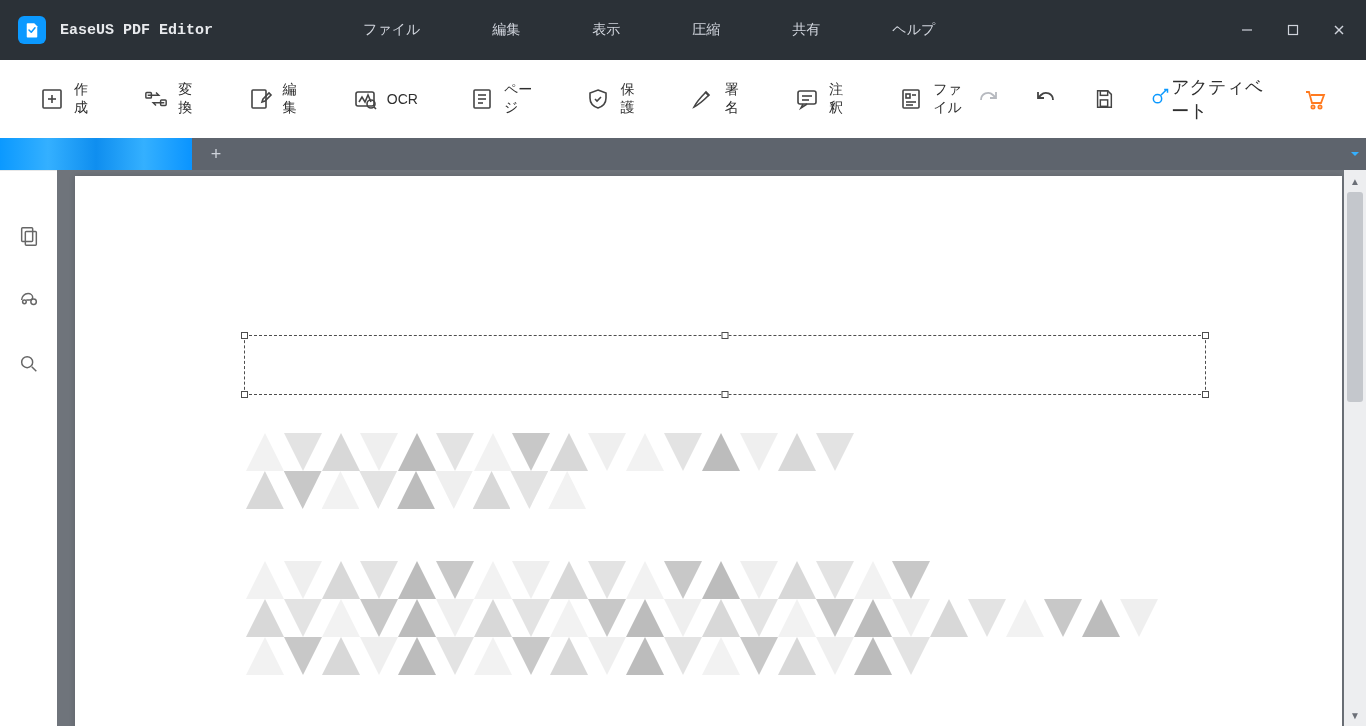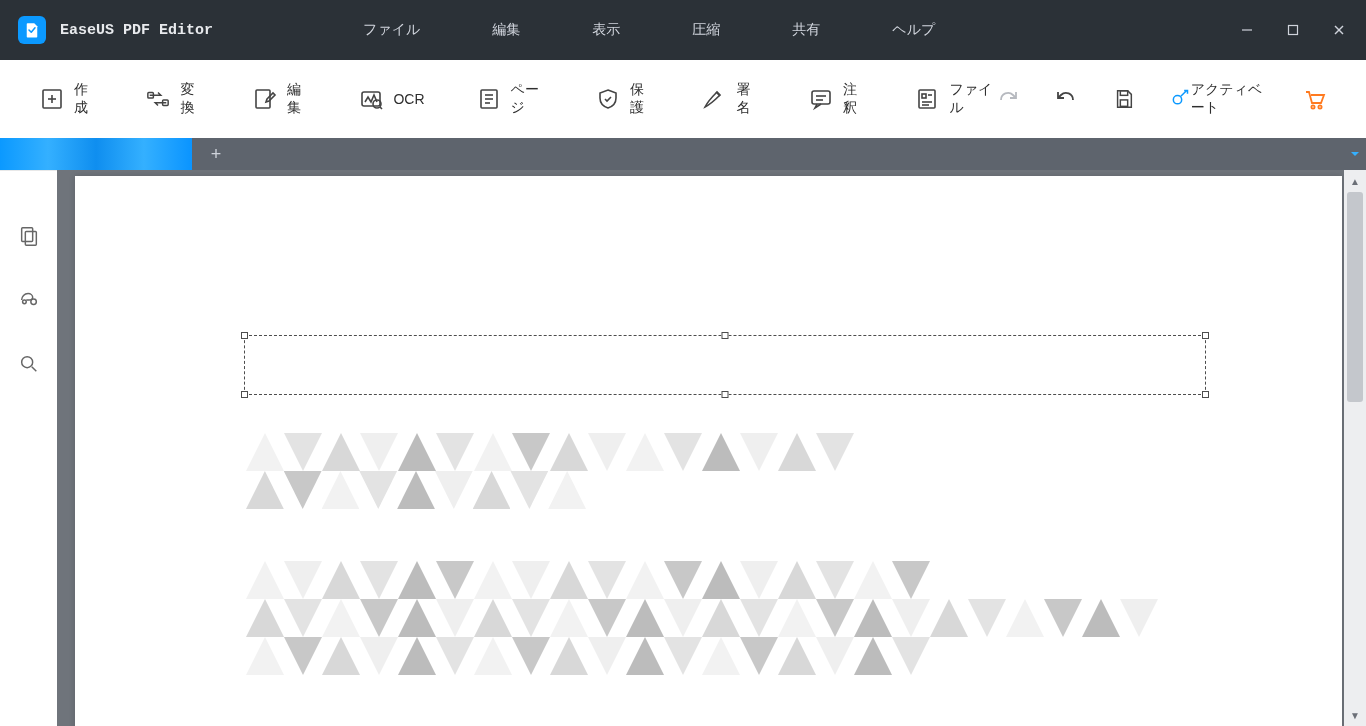--- a/index.html
+++ b/index.html
@@ -16,21 +16,21 @@
 .win-btn { width: 18px; height: 18px; display: flex; align-items: center; justify-content: center; color: #cfd3db; cursor: pointer; }
 .win-btn svg { display: block; }
 
 
 .toolbar { height: 78px; background: #fff; border-bottom: none; display: flex; align-items: center; padding: 0 40px 0 40px; }
 .tool-group { display: flex; align-items: center; gap: 52px; }
 .tool-btn { display: flex; align-items: center; gap: 10px; cursor: pointer; color: #2e2e2e; font-size: 14px; }
 .tool-btn .ticon { width: 24px; height: 24px; display: flex; align-items: center; justify-content: center; color: #444; }
 .tool-btn .ticon svg { display: block; }
 .tool-right { margin-left: auto; display: flex; align-items: center; gap: 34px; }
-.activate { display: flex; align-items: center; gap: 1px; color: #2e2e2e; cursor: pointer; font-size: 14px; }
+.activate { display: flex; align-items: center; gap: 1px; color: #2e2e2e; cursor: pointer; font-size: 18px; }
 .activate .aicon { color: #0b99ff; }
 .cart { color: #ff7a1f; }
 
 
 .tabs { height: 32px; background: #5e646d; display: flex; align-items: center; padding-left: 15px; position: relative; }
 .tab-active { width: 192px; height: 32px; background: linear-gradient(90deg,#0b99ff,#34b0ff,#0f8eef,#34b0ff,#0a94ff); margin-left: -15px; }
 .tab-add { width: 24px; height: 24px; margin-left: 12px; display: flex; align-items: center; justify-content: center; color: #cfd3db; cursor: pointer; font-size: 18px; font-weight: 300; }
 .tab-right { position: absolute; right: 0; top: 0; width: 22px; height: 32px; background: #5e646d; display: flex; align-items: center; justify-content: center; color: #34b0ff; cursor: pointer; }
 
 

